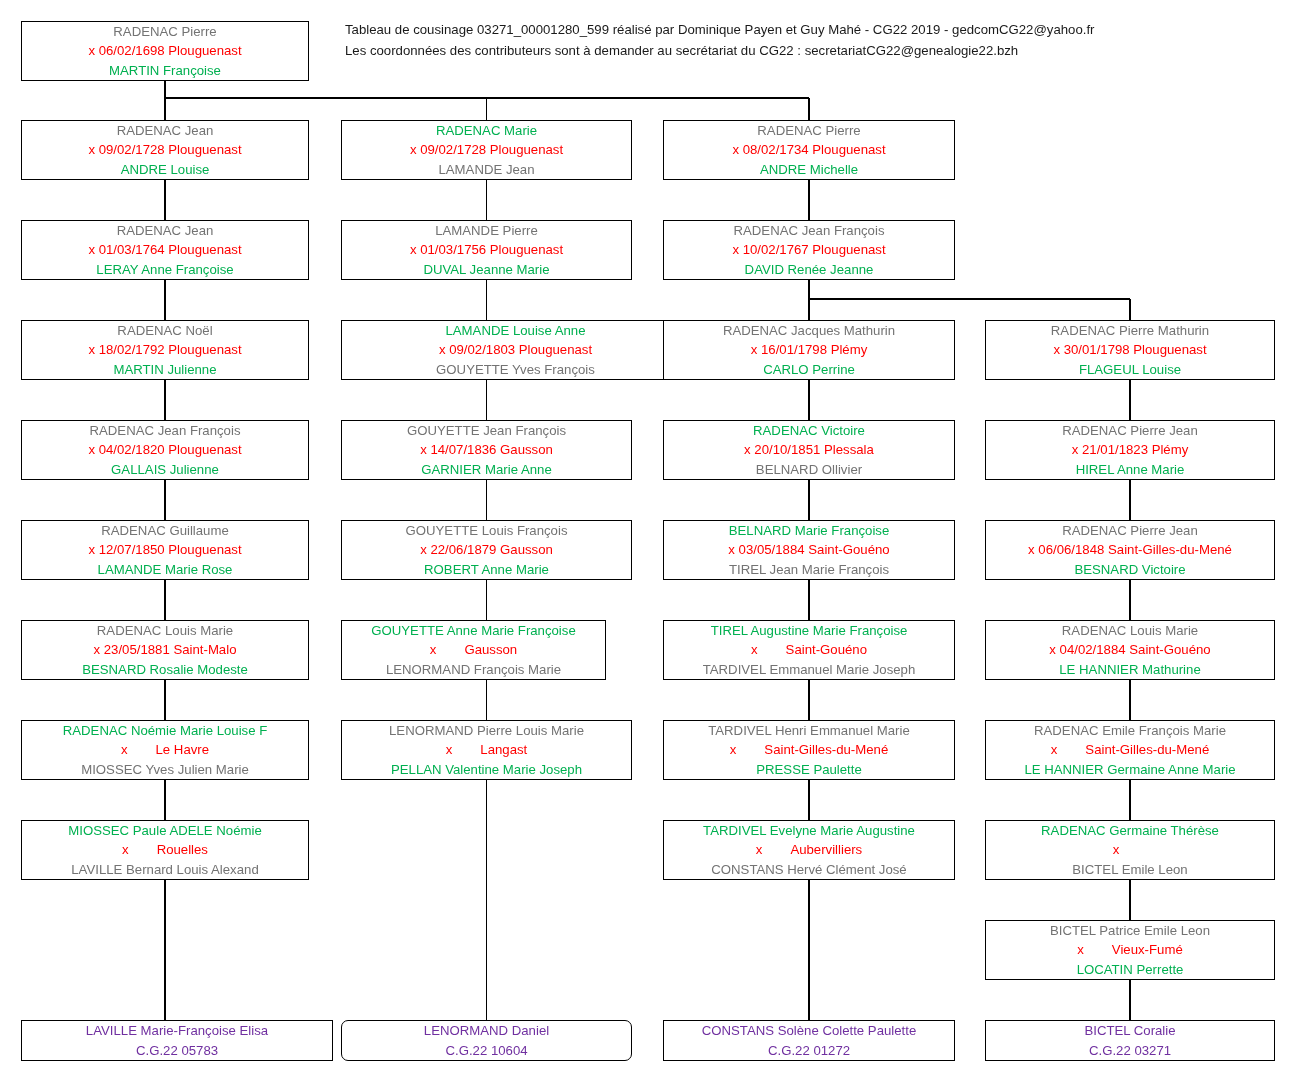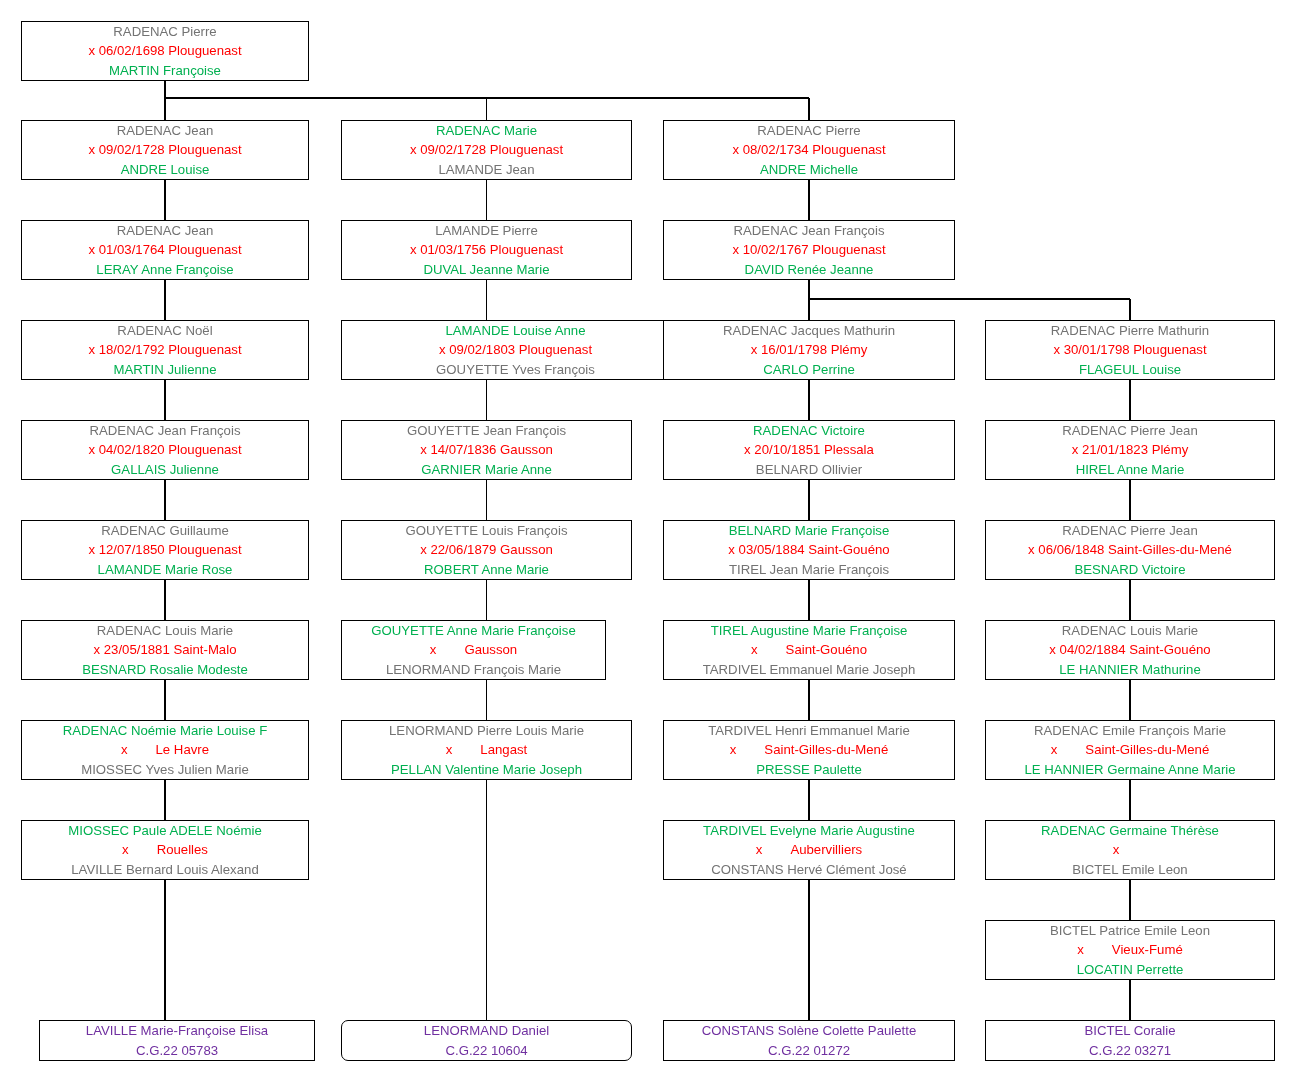--- a/index.html
+++ b/index.html
@@ -63,20 +63,22 @@
 
   
   .union .x{margin-right:28px;}
 </style>
 </head>
 <body>
 
 <div id="sheet">
 
   <div class="header-note">
+    <div>Tableau de cousinage 03271_00001280_599 réalisé par Dominique Payen et Guy Mahé - CG22 2019 - gedcomCG22@yahoo.fr</div>
+    <div>Les coordonnées des contributeurs sont à demander au secrétariat du CG22 :  secretariatCG22@genealogie22.bzh</div>
   </div>
 
   <div id="lines">
       <div class="conn v" style="left: 164.2px; top: 81px; height: 17px;"></div>
       <div class="conn h" style="left: 165px; top: 97.2px; width: 644px;"></div>
       <div class="conn v" style="left: 164.2px; top: 98px; height: 22px;"></div>
       <div class="conn v" style="left: 485.7px; top: 98px; height: 22px;"></div>
       <div class="conn v" style="left: 808.2px; top: 98px; height: 22px;"></div>
       <div class="conn v" style="left: 164.2px; top: 180px; height: 40px;"></div>
       <div class="conn v" style="left: 485.7px; top: 180px; height: 40px;"></div>
@@ -262,21 +264,21 @@
       <div class="node" style="left: 985px; top: 820px; width: 290px; height: 60px;">
         <div class="ln female">RADENAC Germaine Thérèse</div>
         <div class="ln union"><span class="x">x</span><span></span></div>
         <div class="ln male">BICTEL Emile Leon</div>
       </div>
       <div class="node" style="left: 985px; top: 920px; width: 290px; height: 60px;">
         <div class="ln male">BICTEL Patrice Emile Leon</div>
         <div class="ln union"><span class="x">x</span><span>Vieux-Fumé</span></div>
         <div class="ln female">LOCATIN Perrette</div>
       </div>
-      <div class="node" style="left: 21px; top: 1020px; width: 276px; height: 41px; margin-left: 18px;">
+      <div class="node" style="left: 21px; top: 1020px; width: 312px; height: 41px;">
         <div class="ln ref">LAVILLE Marie-Françoise Elisa</div>
         <div class="ln ref">C.G.22 05783</div>
       </div>
       <div class="node" style="left: 341px; top: 1020px; width: 291px; height: 41px; border-radius: 7px;">
         <div class="ln ref">LENORMAND Daniel</div>
         <div class="ln ref">C.G.22 10604</div>
       </div>
       <div class="node" style="left: 663px; top: 1020px; width: 292px; height: 41px;">
         <div class="ln ref">CONSTANS Solène Colette Paulette</div>
         <div class="ln ref">C.G.22 01272</div>

